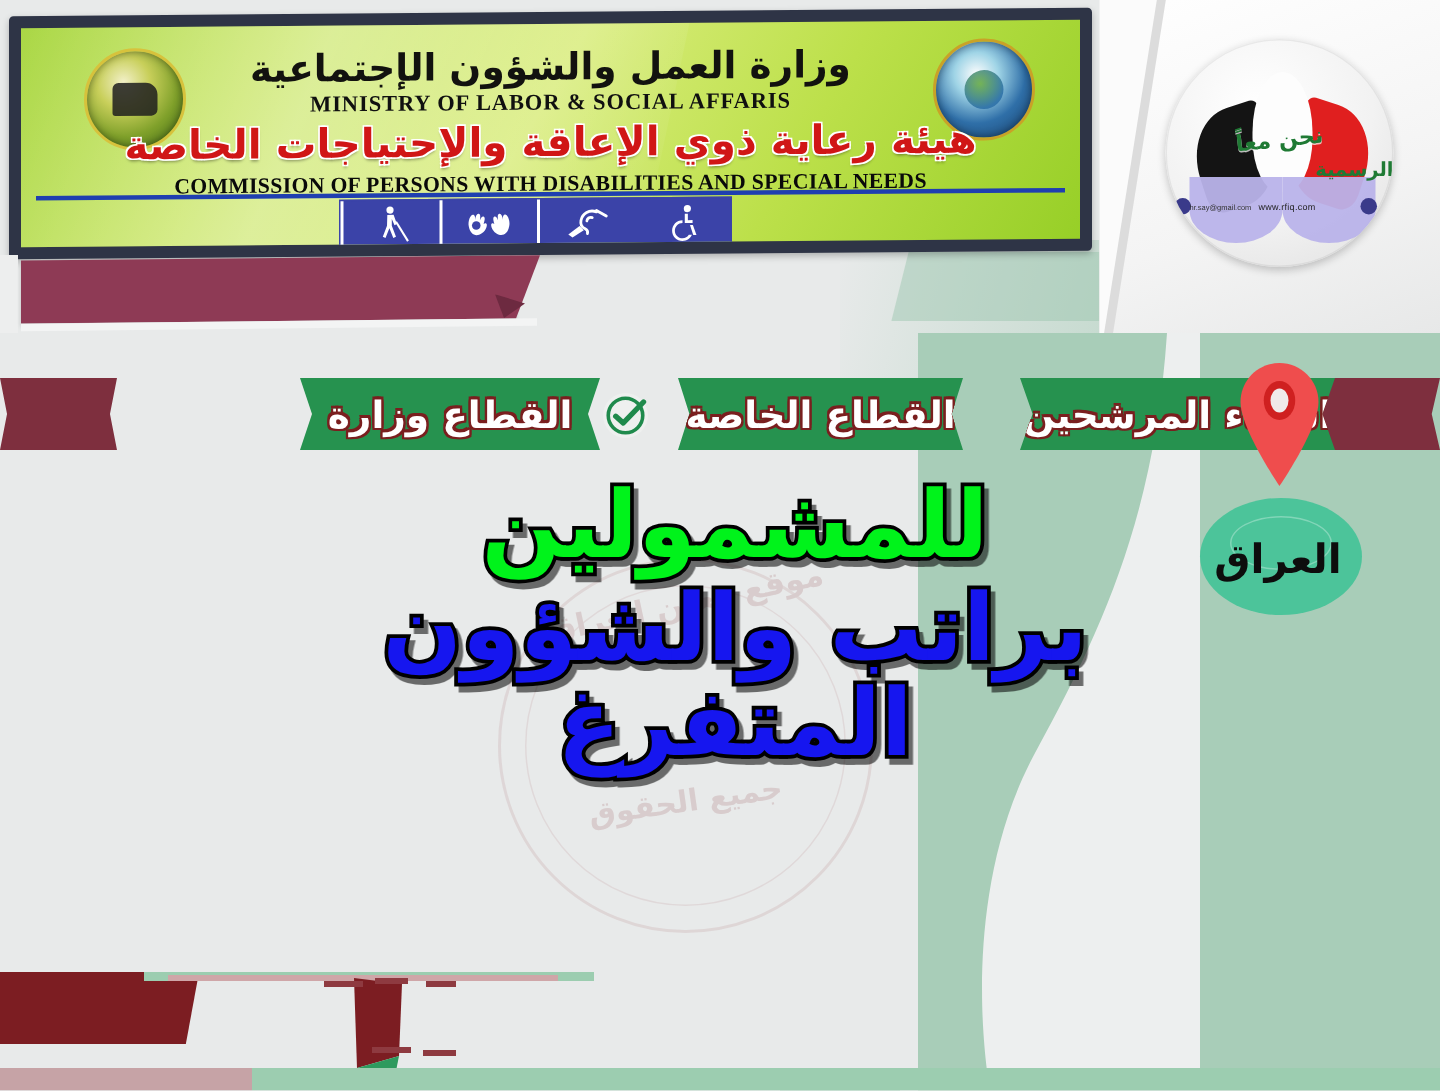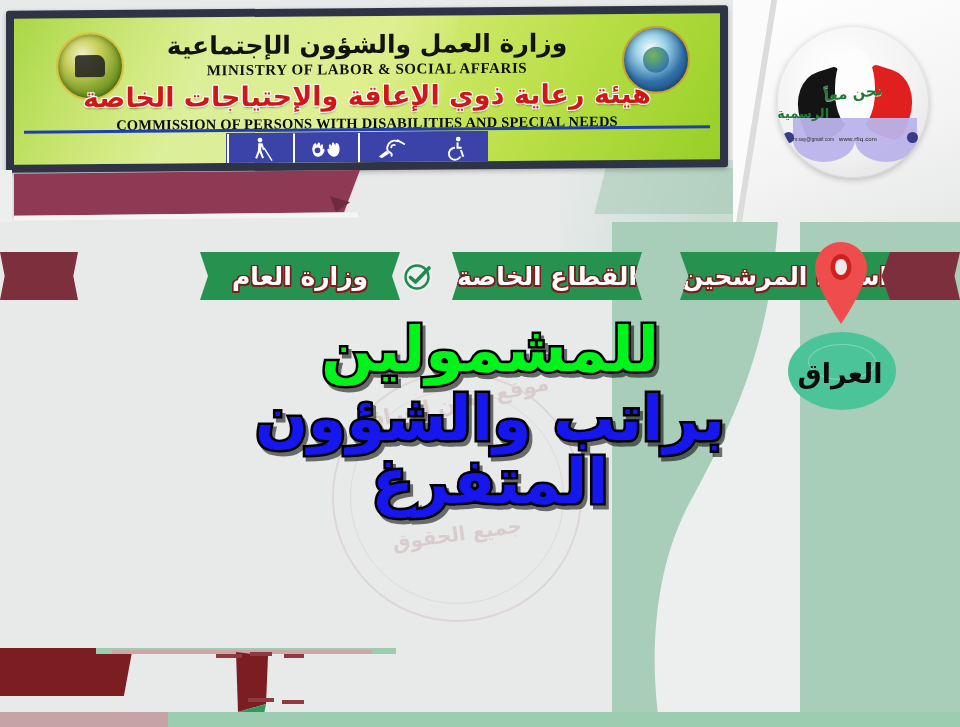--- a/index.html
+++ b/index.html
@@ -136,21 +136,21 @@
     left:78px;top:92px;width:62px;height:44px;
     background:#b9b3ea;border-radius:0 0 60% 60%;opacity:.95;
   }
   .logo-ar{
     position:absolute;left:0;right:0;top:58px;text-align:center;
     font-size:15px;font-weight:bold;color:#1f7a34;
     text-shadow:0 1px 0 rgba(255,255,255,.7);
     transform:rotate(-6deg);
   }
   .logo-ar2{
-    position:absolute;left:0;right:0;top:80px;text-align:left;
+    position:absolute;left:0;right:0;top:80px;text-align:right;
     font-size:13px;font-weight:bold;color:#1f7a34;
   }
   .logo-url{
     position:absolute;left:62px;top:110px;font-size:6px;color:#222;letter-spacing:.2px;
     font-family:"Liberation Sans",sans-serif;direction:ltr;
   }
   .logo-mail{
     position:absolute;left:16px;top:110px;font-size:5px;color:#333;
     font-family:"Liberation Sans",sans-serif;direction:ltr;
   }
@@ -204,21 +204,21 @@
   .chip-private{right:318px;width:190px;}
   .chip-public{right:560px;width:200px;}
   .chip-left-cap{left:0;width:78px;}
   .chip-right-cap{right:0;width:92px;}
 
   .check-icon{
     position:absolute;right:524px;top:6px;width:38px;height:38px;
   }
 
   
-  .pin-group{position:absolute;right:60px;top:240px;width:120px;height:175px;}
+  .pin-group{position:absolute;right:48px;top:240px;width:120px;height:175px;}
   .ellipse{
     position:absolute;left:8px;top:92px;width:108px;height:78px;border-radius:50%;
     background:#4cc49a;
   }
   .ellipse-ring{
     position:absolute;left:28px;top:104px;width:66px;height:34px;border-radius:50%;
     border:1px solid rgba(255,255,255,.30);
   }
   .pin{
     position:absolute;left:32px;top:0;width:58px;height:86px;
@@ -390,21 +390,21 @@
     </div>
   </div>
 
   <div class="white-notch"></div>
   <div class="maroon-ribbon"></div>
   <div class="maroon-tail"></div>
   <div class="maroon-shadowline"></div>
 
   <div class="navrow">
     <div class="chip maroon chip-right-cap"></div>
-    <div class="chip green chip-public">وزارة العام</div>
+    <div class="chip green chip-public">القطاع وزارة</div>
     <div class="chip green chip-private">القطاع الخاصة</div>
     <div class="chip green chip-candidates">اسماء المرشحين</div>
     <div class="chip maroon chip-left-cap"></div>
 
     <div class="check-icon">
       <svg width="38" height="38" viewBox="0 0 38 38">
         <circle cx="19" cy="19" r="15" fill="#eef0ef"></circle>
         <circle cx="19" cy="19" r="11.5" fill="none" stroke="#1f8a4c" stroke-width="2.4"></circle>
         <path d="M12.5 19.5 L17.5 24 L31 10" fill="none" stroke="#1f8a4c" stroke-width="3.6" stroke-linecap="round" stroke-linejoin="round"></path>
       </svg>

